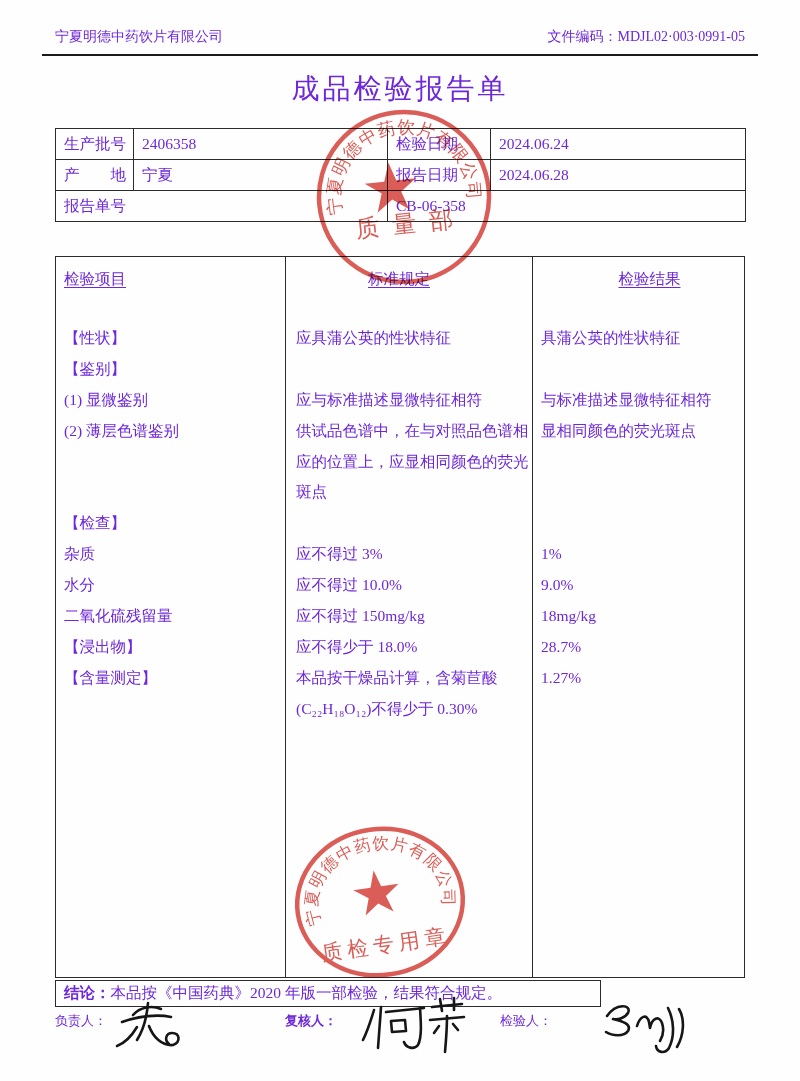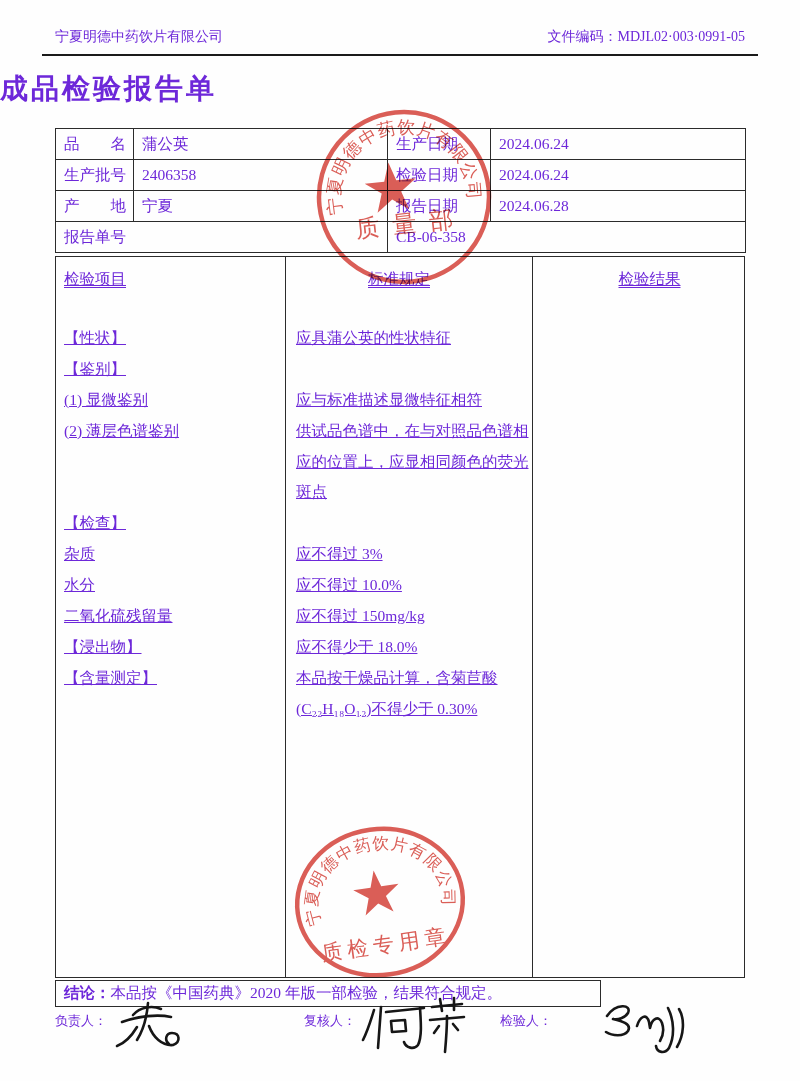--- a/index.html
+++ b/index.html
@@ -5,33 +5,33 @@
   html,body{margin:0;padding:0;background:#ffffff;}
   .page{position:relative;width:800px;height:1081px;background:#fefefe;overflow:hidden;
         font-family:"Liberation Serif","DejaVu Serif","DejaVu Sans",serif;color:#6d28d9;}
 
   
   .header{position:absolute;left:42px;right:42px;top:28px;height:26px;
           border-bottom:2px solid #1a1a1a;display:flex;justify-content:space-between;
           align-items:flex-start;font-size:14px;padding:0 13px;}
 
   
-  .title{position:absolute;top:70px;left:0;width:100%;
-         font-size:28px;font-weight:bold;letter-spacing:3px;}
+  .title{position:absolute;top:70px;left:0;width:100%;text-align:center;
+         font-size:28px;font-weight:normal;letter-spacing:3px;}
 
   
   .info-table{position:absolute;left:55px;top:128px;width:690px;
               border-collapse:collapse;table-layout:fixed;font-size:15.5px;}
   .info-table td{border:1.2px solid #2b2b2b;height:30px;padding:0 8px;
                  white-space:nowrap;overflow:hidden;}
 
   
   .main-table{position:absolute;left:55px;top:256px;width:690px;height:722px;
               display:flex;border:1.2px solid #2b2b2b;box-sizing:border-box;font-size:15.5px;}
-  .mcol{box-sizing:border-box;height:100%;flex:0 0 auto;text-decoration:underline;}
+  .mcol{box-sizing:border-box;height:100%;flex:0 0 auto;}
   .mcol-item{width:229px;}
   .mcol-standard{width:227px;border-left:1.2px solid #2b2b2b;}
   .mcol-result{width:234px;border-left:1.2px solid #2b2b2b;margin-left:20px;}
   .mhead{height:56px;padding-top:12px;box-sizing:border-box;}
   .mcol-item .mhead{padding-left:8px;}
   .mcol-standard .mhead,.mcol-result .mhead{text-align:center;}
   .mhead span{text-decoration:underline;text-underline-offset:3px;}
   .lines{padding-top:10px;}
   .line{height:30.9px;line-height:30.9px;white-space:nowrap;padding-left:8px;}
   .mcol-standard .line{padding-left:10px;}
@@ -39,21 +39,21 @@
   
   .conclusion{position:absolute;left:55px;top:980px;width:546px;height:27px;
               border:1.2px solid #2b2b2b;box-sizing:border-box;line-height:24.5px;
               font-size:15.5px;padding-left:8px;white-space:nowrap;}
   .clabel{font-weight:bold;}
 
   
   .signatures{position:absolute;left:55px;top:1012px;width:690px;height:40px;font-size:13px;text-align:right;}
   .sig-label{position:absolute;top:0;white-space:nowrap;}
   .sig-label.l1{left:0;}
-  .sig-label.l2{left:249px;}
+  .sig-label.l2{left:230px;font-weight:bold;}
   .sig-label.l3{left:445px;}
   .sig-ink{position:absolute;left:0;top:995px;pointer-events:none;}
 
   
   .stamp{position:absolute;mix-blend-mode:multiply;opacity:.86;pointer-events:none;}
   .stamp-top{left:312px;top:102px;transform:rotate(-6deg);}
   .stamp-bottom{left:290px;top:822px;transform:rotate(-8deg);}
   .stamp text{font-family:"Liberation Serif","DejaVu Serif",serif;}
 </style>
 </head>
@@ -69,26 +69,20 @@
   <div class="title">成品检验报告单</div>
 
   <table class="info-table">
     <colgroup>
         <col style="width:78px">
         <col style="width:254px">
         <col style="width:103px">
         <col style="width:255px">
       </colgroup>
     <tbody>
-        <tr>
-      <td>品　　名</td>
-      <td>蒲公英</td>
-      <td>生产日期</td>
-      <td>2024.06.24</td>
-    </tr>
     <tr>
       <td>生产批号</td>
       <td>2406358</td>
       <td>检验日期</td>
       <td>2024.06.24</td>
     </tr>
     <tr>
       <td>产　　地</td>
       <td>宁夏</td>
       <td>报告日期</td>
@@ -133,20 +127,35 @@
           <div class="line">应不得过 3%</div>
           <div class="line">应不得过 10.0%</div>
           <div class="line">应不得过 150mg/kg</div>
           <div class="line">应不得少于 18.0%</div>
           <div class="line">本品按干燥品计算，含菊苣酸</div>
           <div class="line">(C₂₂H₁₈O₁₂)不得少于 0.30%</div>
         </div>
     </div>
     <div class="mcol mcol-result">
       <div class="mhead"><span>检验结果</span></div>
+      <div class="lines">
+          <div class="line">具蒲公英的性状特征</div>
+          <div class="line"></div>
+          <div class="line">与标准描述显微特征相符</div>
+          <div class="line">显相同颜色的荧光斑点</div>
+          <div class="line"></div>
+          <div class="line"></div>
+          <div class="line"></div>
+          <div class="line">1%</div>
+          <div class="line">9.0%</div>
+          <div class="line">18mg/kg</div>
+          <div class="line">28.7%</div>
+          <div class="line">1.27%</div>
+          <div class="line"></div>
+        </div>
     </div>
   </div>
 
   <div class="conclusion">
     <span class="clabel">结论：</span><span>本品按《中国药典》2020 年版一部检验，结果符合规定。</span>
   </div>
 
   <div class="signatures">
     <span class="sig-label l1">负责人：</span>
     <span class="sig-label l2">复核人：</span>

